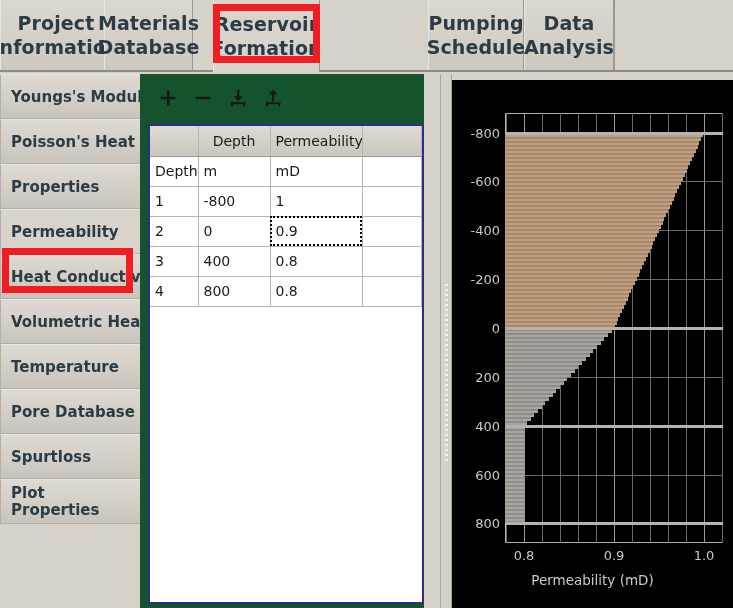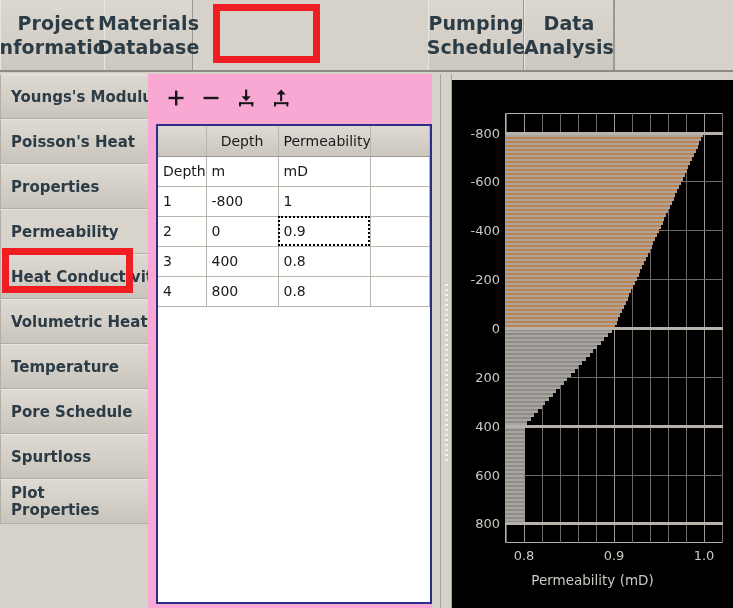--- a/index.html
+++ b/index.html
@@ -65,22 +65,22 @@
   }
   .side-item.two-line{
     line-height:1.08;white-space:normal;align-items:center;
   }
   .side-item.sel{
     background:#d8d4cc;
   }
 
   
   .tablepanel{
-    position:absolute;left:148px;top:74px;width:284px;height:534px;
-    background:#f9a8d4;
+    position:absolute;left:140px;top:74px;width:284px;height:534px;
+    background:#14532d;
   }
   .toolbar{
     position:absolute;left:0;top:10px;width:284px;height:34px;
   }
   .tbtn{
     position:absolute;top:0;width:28px;height:28px;
     display:flex;align-items:center;justify-content:center;
     cursor:default;
   }
   .tbtn svg{display:block;}
@@ -191,20 +191,23 @@
 
 <div id="app">
 
   <div class="tabbar" id="tabbar">
       <div class="tab" style="left: 0px; width: 112px;">
         <span class="lbl">Project<br>Information</span>
       </div>
       <div class="tab" style="left: 104px; width: 89px;">
         <span class="lbl">Materials<br>Database</span>
       </div>
+      <div class="tab active" style="left: 213px; width: 107px;">
+        <span class="lbl">Reservoir<br>Formation</span>
+      </div>
       <div class="tab" style="left: 428px; width: 96px;">
         <span class="lbl">Pumping<br>Schedule</span>
       </div>
       <div class="tab" style="left: 524px; width: 90px;">
         <span class="lbl">Data<br>Analysis</span>
       </div>
       <div class="tab-filler" style="left: 614px; width: 119px;"></div>
     </div>
 
   <div class="sidebar" id="sidebar">
@@ -223,21 +226,21 @@
       <div class="side-item">
         <span>Heat Conductivity</span>
       </div>
       <div class="side-item">
         <span>Volumetric Heat C</span>
       </div>
       <div class="side-item">
         <span>Temperature</span>
       </div>
       <div class="side-item">
-        <span>Pore Schedule</span>
+        <span>Pore Database</span>
       </div>
       <div class="side-item">
         <span>Spurtloss</span>
       </div>
       <div class="side-item two-line">
         <span>Plot<br>Properties</span>
       </div>
     </div>
 
   <div class="tablepanel">

